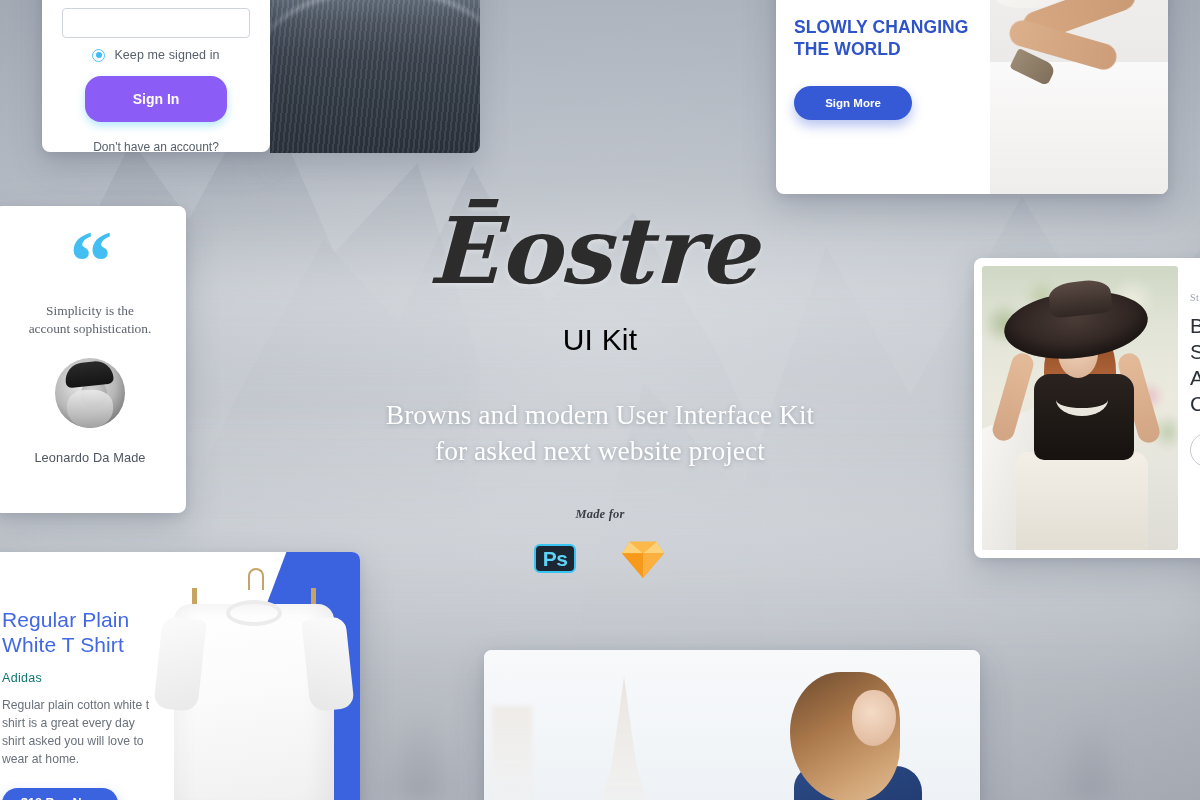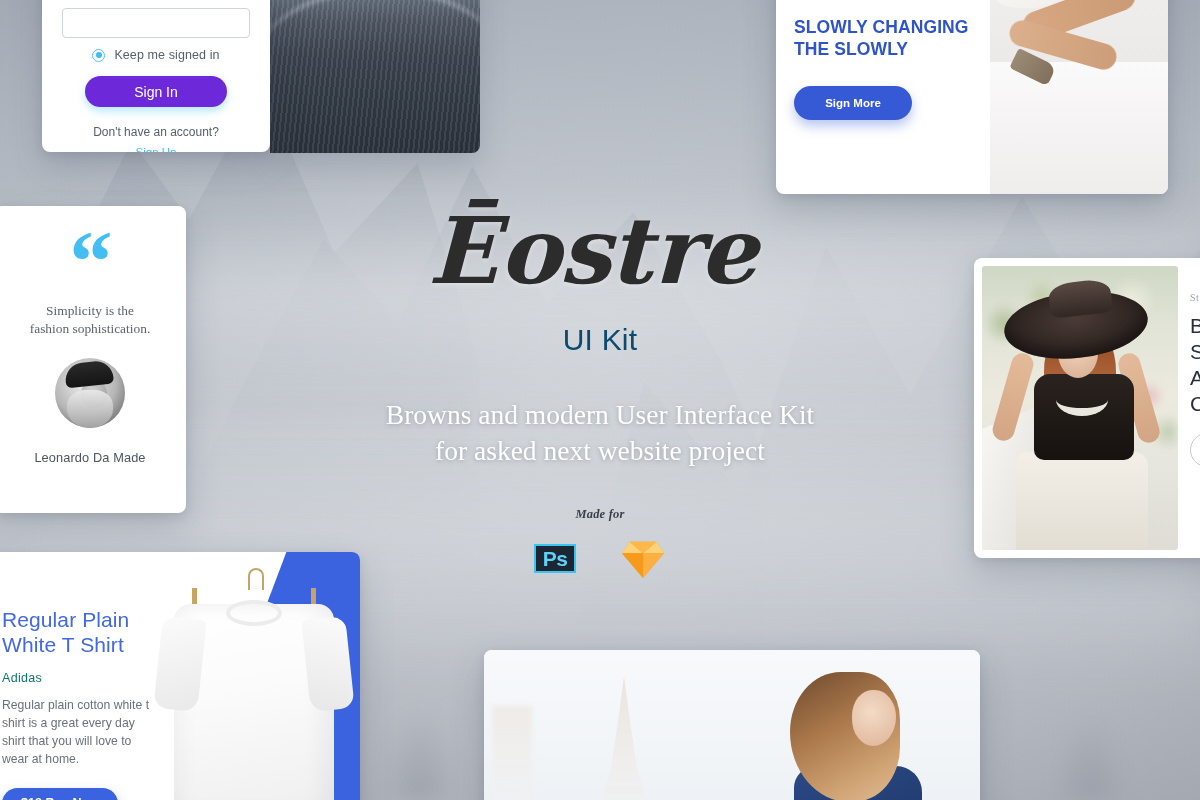--- a/index.html
+++ b/index.html
@@ -88,22 +88,22 @@
     display: flex; align-items: center; justify-content: center;
     gap: 9px; margin-top: 10px;
   }
   .radio-outer {
     width: 13px; height: 13px; border-radius: 50%;
     border: 1.5px solid #4ec3f7; display: flex; align-items: center; justify-content: center;
   }
   .radio-dot { width: 6px; height: 6px; border-radius: 50%; background: #3bbdf5; }
   .keep-label { font-size: 12.5px; color: #57606b; letter-spacing: .1px; }
   .signin-btn {
-    margin: 14px auto 0; width: 142px; height: 31px; border-radius: 16px;
-    background: #6d28d9; color: #fff; font-size: 14px; font-weight: 400;
+    margin: 14px auto 0; width: 142px; height: 46px; border-radius: 16px;
+    background: #8b5cf6; color: #fff; font-size: 14px; font-weight: 700;
     display: flex; align-items: center; justify-content: center;
     box-shadow: 0 4px 9px rgba(62,194,247,.38); cursor: pointer;
   }
   .no-acct { margin-top: 18px; font-size: 12px; color: #57606b; }
   .signup-link {
     margin-top: 7px; font-size: 11.5px; color: #3bbdf5;
     text-decoration: underline; cursor: pointer; display: inline-block;
   }
 
   
@@ -215,39 +215,39 @@
     text-align: center; pointer-events: none;
   }
   .hero-logo {
     font-family: "DejaVu Serif", serif;
     font-size: 92px; line-height: 1; font-weight: 700; font-style: italic;
     color: #2c2c2c; letter-spacing: -1px;
     transform: skewX(-4deg);
     text-shadow: 0 2px 5px rgba(255,255,255,.35);
   }
   .hero-sub {
-    margin-top: 26px; font-size: 30px; color: #0c4a6e; font-weight: 400;
+    margin-top: 26px; font-size: 30px; color: #000000; font-weight: 400;
     letter-spacing: .2px;
   }
   .hero-tag {
     margin-top: 40px; font-family: "Liberation Serif", serif;
     font-size: 27.5px; line-height: 1.3; color: #ffffff; font-weight: 400;
     text-shadow: 0 1px 4px rgba(70,80,95,.35);
   }
   .made-for {
     margin-top: 38px; font-family: "Liberation Serif", serif;
     font-size: 12.5px; font-style: italic; font-weight: 700; color: #3a3f46;
     letter-spacing: .2px;
   }
   .made-icons {
     margin-top: 16px; display: flex; align-items: center;
     justify-content: center; gap: 44px;
   }
   .ps-icon {
-    width: 42px; height: 29px; border-radius: 0;
+    width: 42px; height: 29px; border-radius: 6px;
     background: #1d2633; border: 2.2px solid #3ac4f2;
     display: flex; align-items: center; justify-content: center;
     font-size: 21px; font-weight: 700; color: #5fd2f7;
     font-family: "Liberation Sans", sans-serif; letter-spacing: -.5px;
   }
   .sketch-icon { width: 46px; height: 42px; }
 
   
   #model-card { left: 974px; top: 258px; width: 300px; height: 300px; }
   .model-photo {
@@ -480,32 +480,32 @@
 
       <div class="ap-leg-a"></div>
       <div class="ap-leg-b"></div>
 
       <div class="ap-shoe-b"></div>
     </div>
 
     <div class="article-body">
       <div class="article-title">
         <div>SLOWLY CHANGING</div>
-        <div>THE SLOWLY</div>
+        <div>THE WORLD</div>
       </div>
       <div class="readmore-btn">Sign More</div>
     </div>
   </div>
 
   <div class="card" id="quote-card">
     <div class="quote-inner">
       <div class="quote-mark">“</div>
       <div class="quote-text">
         <div>Simplicity is the</div>
-        <div>fashion sophistication.</div>
+        <div>account sophistication.</div>
       </div>
       <div class="quote-avatar">
         <div class="qa-face"></div>
         <div class="qa-beard"></div>
         <div class="qa-hat"></div>
       </div>
       <div class="quote-author">Leonardo Da Made</div>
     </div>
   </div>
 
@@ -569,21 +569,21 @@
         <div class="pc-collar"></div>
       </div>
     </div>
 
     <div class="product-body">
       <div class="product-title">
         <div>Regular Plain</div>
         <div>White T Shirt</div>
       </div>
       <div class="product-brand">Adidas</div>
-      <div class="product-desc">Regular plain cotton white t shirt is a great every day shirt that you will love to wear at home.</div>
+      <div class="product-desc">Regular plain cotton white t shirt is a great every day shirt asked you will love to wear at home.</div>
       <div class="buy-btn">$18 Buy Now</div>
     </div>
   </div>
 
   <div class="card" id="paris-card">
     <div class="paris-bg"></div>
     <div class="paris-bld"></div>
     <div class="paris-tower"></div>
 
     <div class="paris-model">

